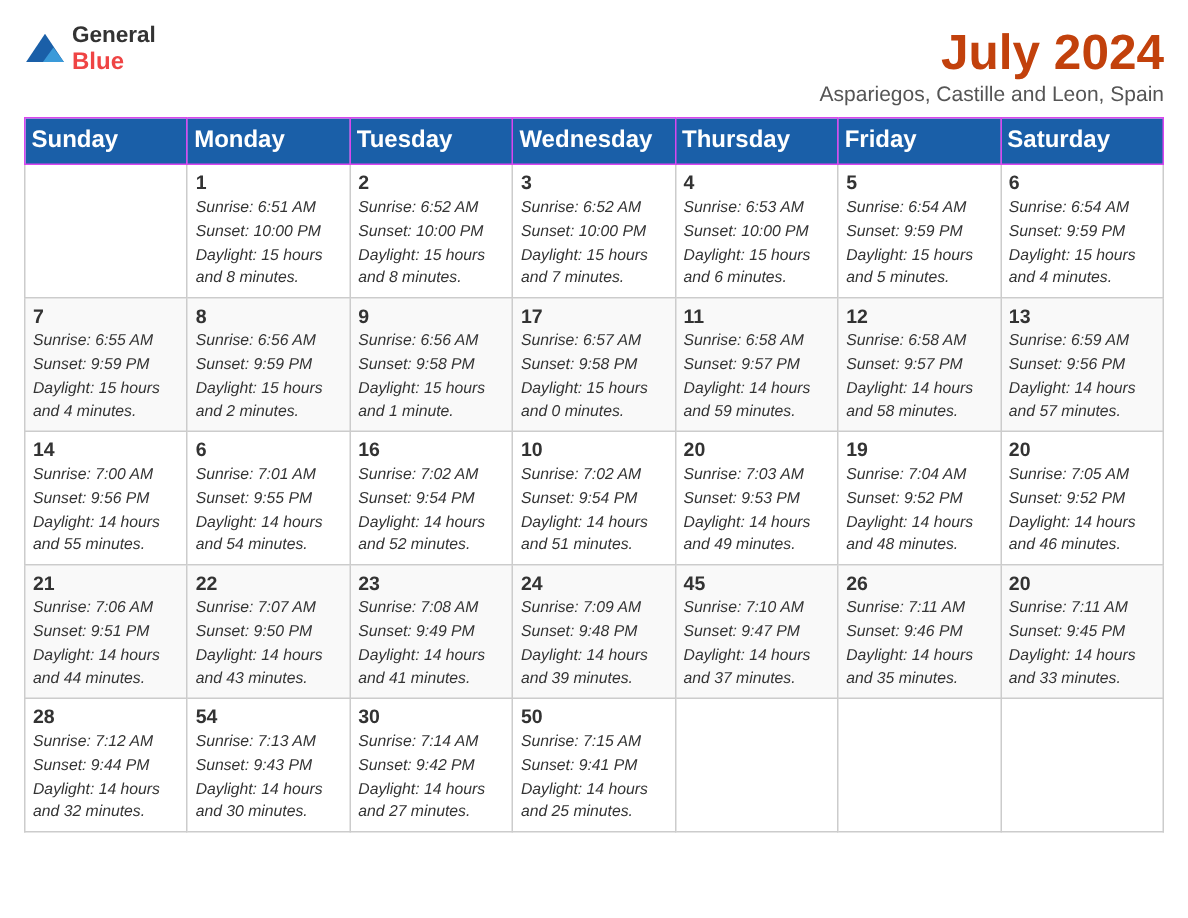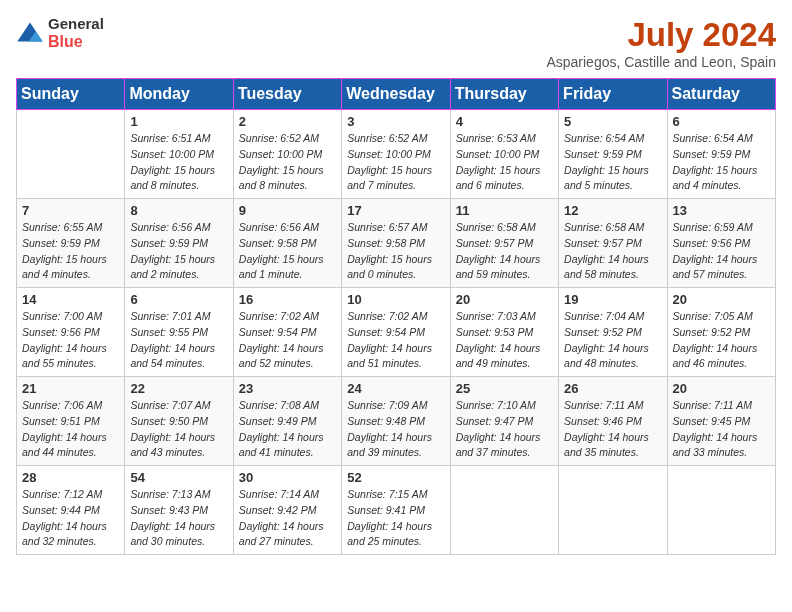--- a/index.html
+++ b/index.html
@@ -225,21 +225,21 @@
         </td>
         <td>
           <span class="day-number">23</span>
           <div class="day-info">Sunrise: 7:08 AM<br>Sunset: 9:49 PM<br>Daylight: 14 hours<br>and 41 minutes.</div>
         </td>
         <td>
           <span class="day-number">24</span>
           <div class="day-info">Sunrise: 7:09 AM<br>Sunset: 9:48 PM<br>Daylight: 14 hours<br>and 39 minutes.</div>
         </td>
         <td>
-          <span class="day-number">25</span>
+          <span class="day-number">45</span>
           <div class="day-info">Sunrise: 7:10 AM<br>Sunset: 9:47 PM<br>Daylight: 14 hours<br>and 37 minutes.</div>
         </td>
         <td>
           <span class="day-number">26</span>
           <div class="day-info">Sunrise: 7:11 AM<br>Sunset: 9:46 PM<br>Daylight: 14 hours<br>and 35 minutes.</div>
         </td>
         <td>
           <span class="day-number">20</span>
           <div class="day-info">Sunrise: 7:11 AM<br>Sunset: 9:45 PM<br>Daylight: 14 hours<br>and 33 minutes.</div>
         </td>
@@ -251,21 +251,21 @@
         </td>
         <td>
           <span class="day-number">54</span>
           <div class="day-info">Sunrise: 7:13 AM<br>Sunset: 9:43 PM<br>Daylight: 14 hours<br>and 30 minutes.</div>
         </td>
         <td>
           <span class="day-number">30</span>
           <div class="day-info">Sunrise: 7:14 AM<br>Sunset: 9:42 PM<br>Daylight: 14 hours<br>and 27 minutes.</div>
         </td>
         <td>
-          <span class="day-number">52</span>
+          <span class="day-number">50</span>
           <div class="day-info">Sunrise: 7:15 AM<br>Sunset: 9:41 PM<br>Daylight: 14 hours<br>and 25 minutes.</div>
         </td>
         <td class="empty-cell"></td>
         <td class="empty-cell"></td>
         <td class="empty-cell"></td>
       </tr>
     </tbody>
 </table>
 
 </body></html>

